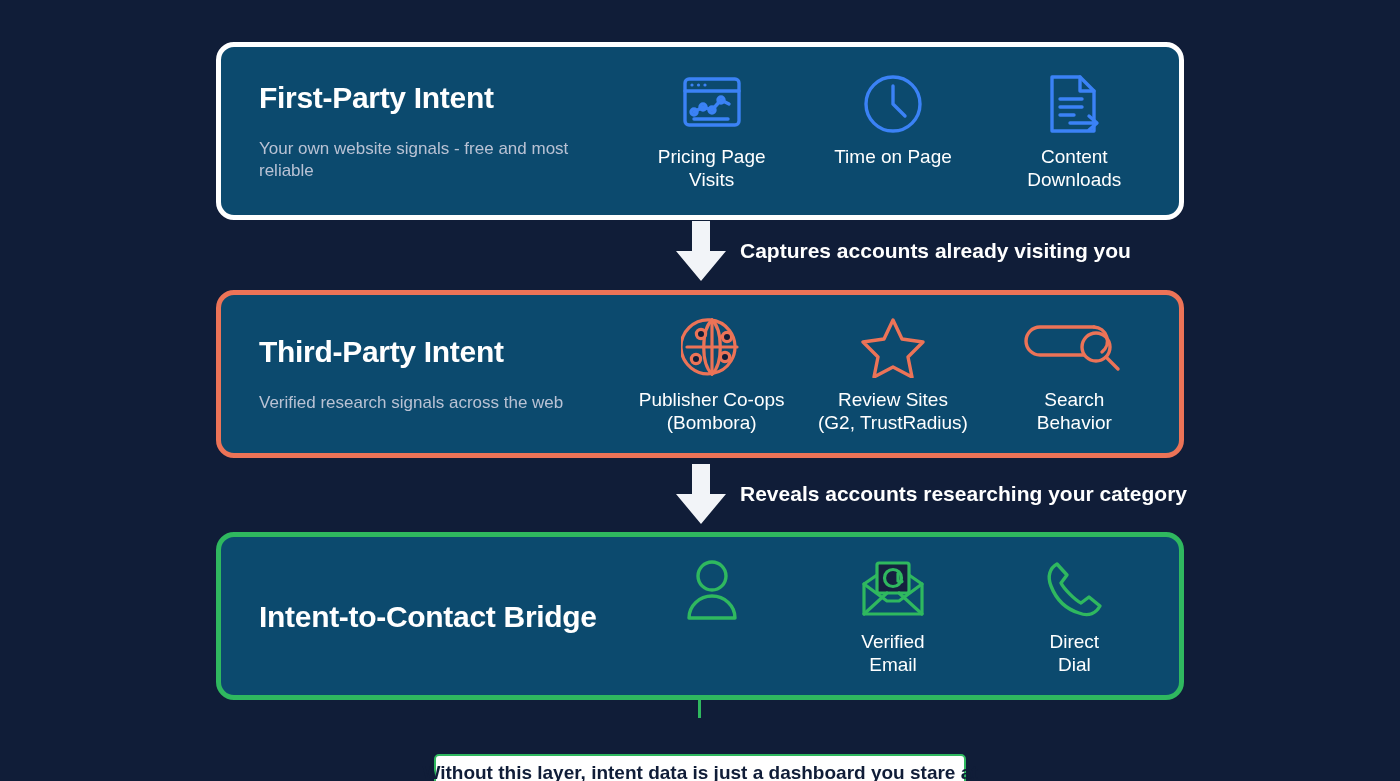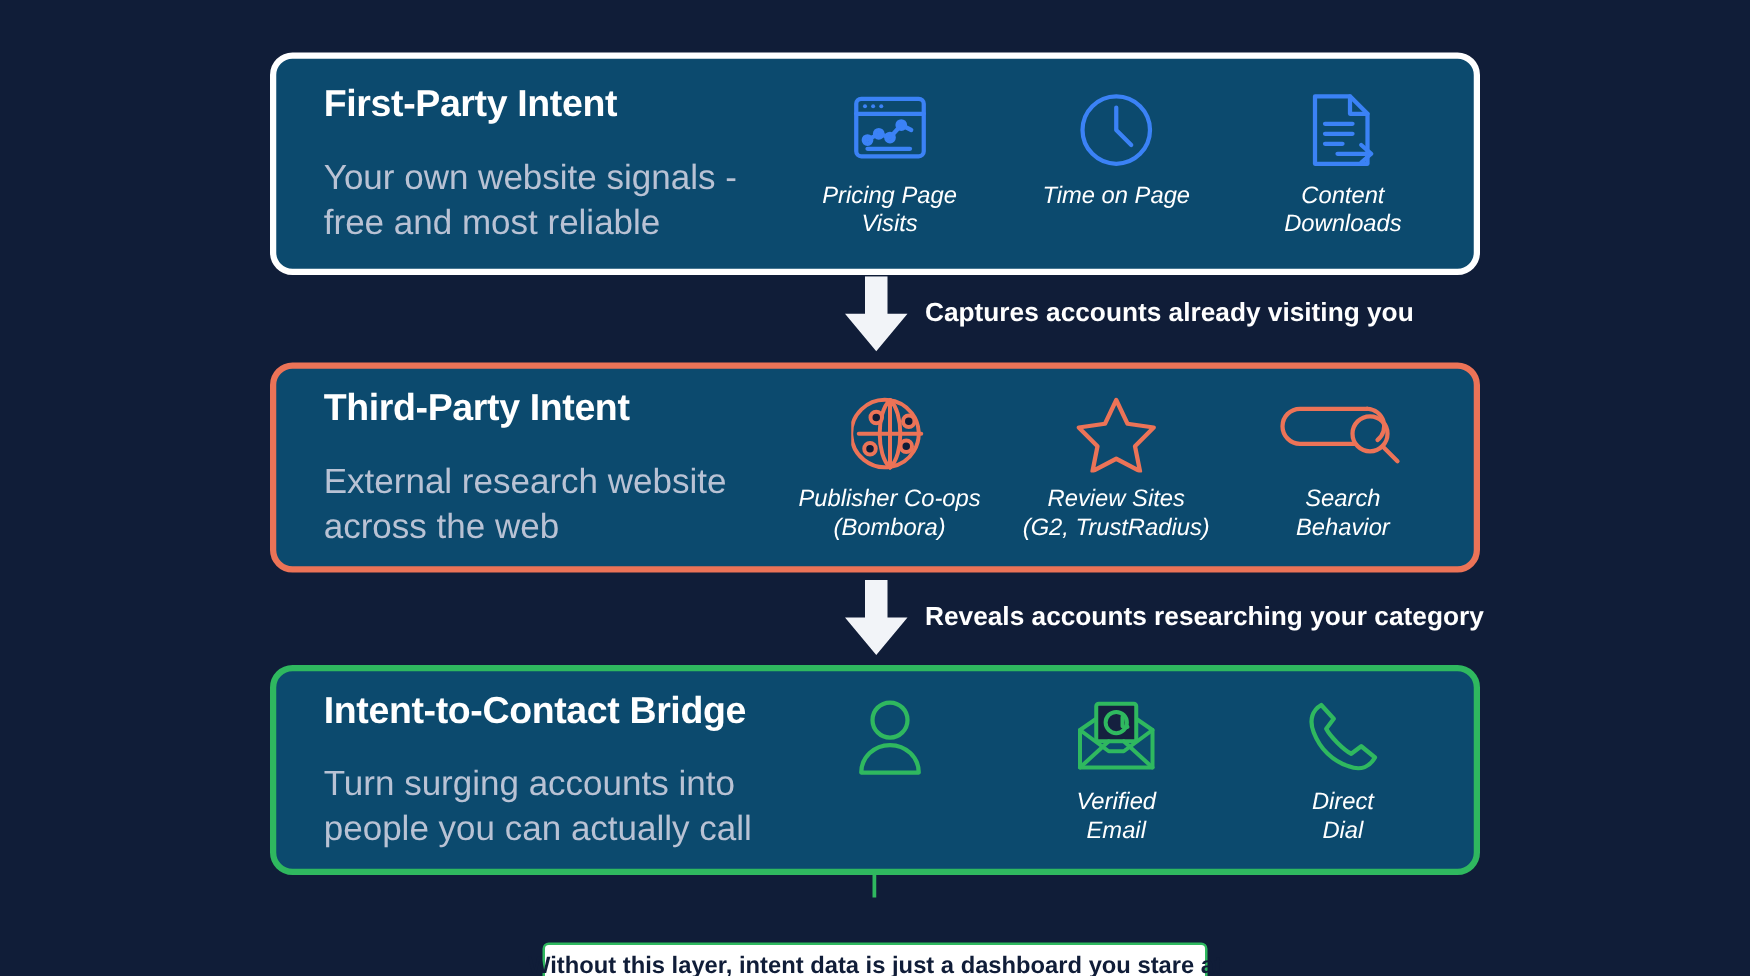--- a/index.html
+++ b/index.html
@@ -41,38 +41,37 @@
   .panel-title {
     font-size: 30px;
     font-weight: bold;
     color: #ffffff;
     letter-spacing: -0.3px;
     line-height: 1.1;
     white-space: nowrap;
   }
   .panel-sub {
     margin-top: 24px;
-    font-size: 28px;
+    font-size: 17px;
     color: #b9c2d4;
     line-height: 1.28;
   }
 
   .panel-icons {
     flex: 1;
     display: flex;
     align-items: flex-start;
     justify-content: space-around;
     padding-right: 14px;
   }
   .icon-item {
     width: 180px;
     display: flex;
     flex-direction: column;
     align-items: center;
-    font-style: italic;
   }
   .icon-glyph {
     height: 66px;
     display: flex;
     align-items: center;
     justify-content: center;
   }
   .icon-label {
     margin-top: 9px;
     font-size: 19px;
@@ -197,21 +196,21 @@
   <div class="arrow arrow-1">
     <svg width="56" height="62" viewBox="0 0 56 62">
       <polygon points="19,0 37,0 37,30 53,30 28,60 3,30 19,30" fill="#f2f4f8"></polygon>
     </svg>
   </div>
   <div class="arrow-label arrow-label-1">Captures accounts already visiting you</div>
 
   <div class="panel panel-third">
     <div class="panel-text">
       <div class="panel-title">Third-Party Intent</div>
-      <div class="panel-sub">External research website
+      <div class="panel-sub">Verified research signals
 across the web</div>
     </div>
     <div class="panel-icons">
 
       <div class="icon-item">
         <div class="icon-glyph">
           <svg width="62" height="62" viewBox="0 0 62 62" fill="none" stroke="#ec7357" stroke-width="3.2" stroke-linecap="round" stroke-linejoin="round">
             <path d="M48.5 14.5 A27 27 0 1 0 50 45 A27 27 0 0 0 48.5 14.5"></path>
             <line x1="31" y1="4" x2="31" y2="58"></line>
             <line x1="6" y1="31" x2="56" y2="31"></line>
@@ -256,22 +255,20 @@
   <div class="arrow arrow-2">
     <svg width="56" height="62" viewBox="0 0 56 62">
       <polygon points="19,0 37,0 37,30 53,30 28,60 3,30 19,30" fill="#f2f4f8"></polygon>
     </svg>
   </div>
   <div class="arrow-label arrow-label-2">Reveals accounts researching your category</div>
 
   <div class="panel panel-bridge">
     <div class="panel-text">
       <div class="panel-title">Intent-to-Contact Bridge</div>
-      <div class="panel-sub">Turn surging accounts into
-people you can actually call</div>
     </div>
     <div class="panel-icons">
 
       <div class="icon-item">
         <div class="icon-glyph">
           <svg width="58" height="62" viewBox="0 0 58 62" fill="none" stroke="#2fb85f" stroke-width="3.4" stroke-linecap="round" stroke-linejoin="round">
             <circle cx="29" cy="18" r="14"></circle>
             <path d="M6 60 a23 22 0 0 1 46 0 z"></path>
           </svg>
         </div>

